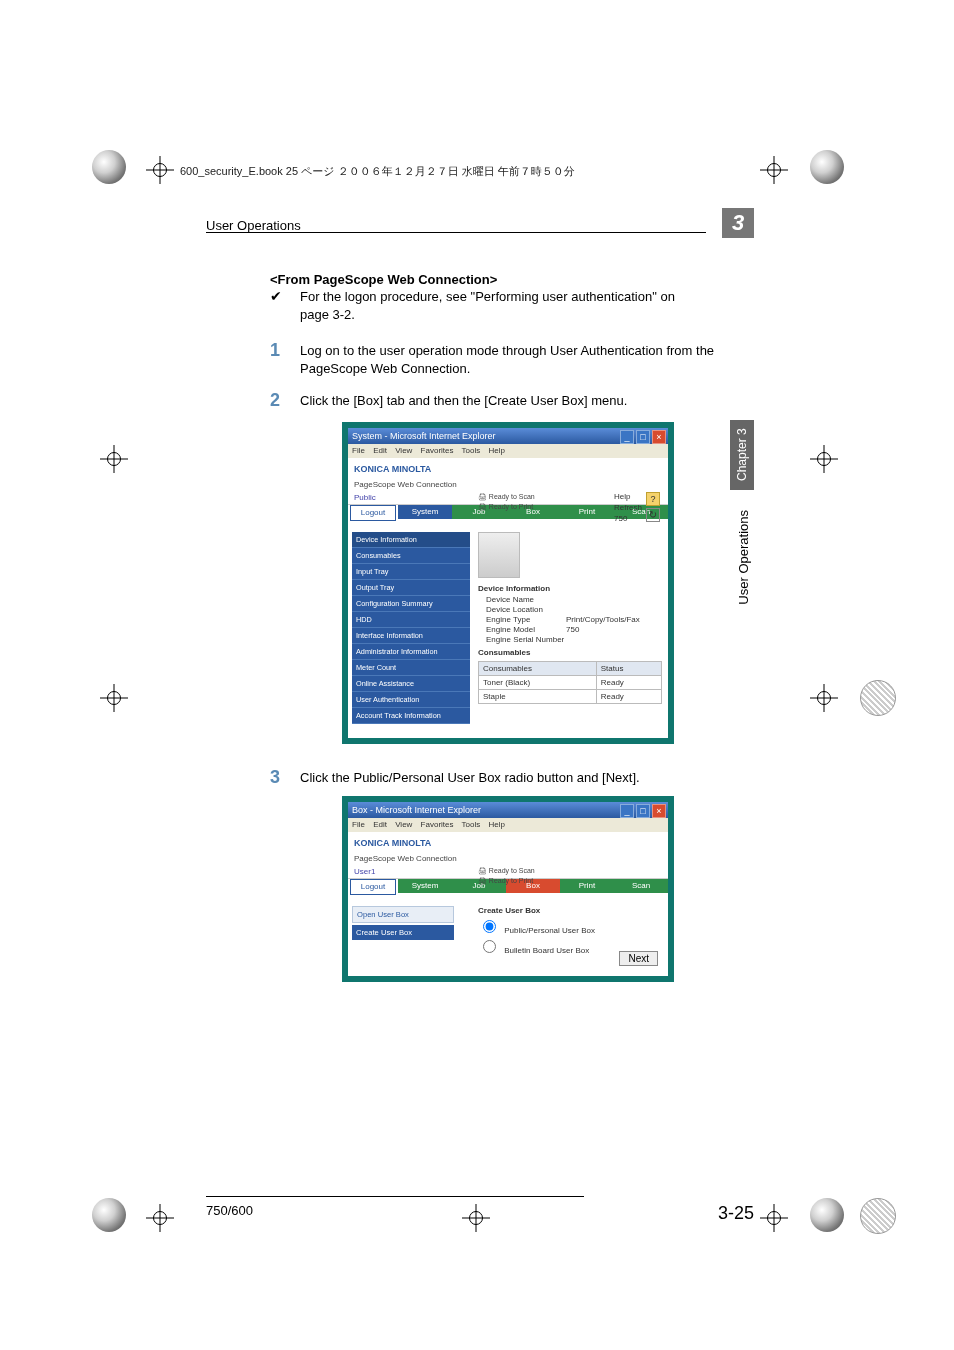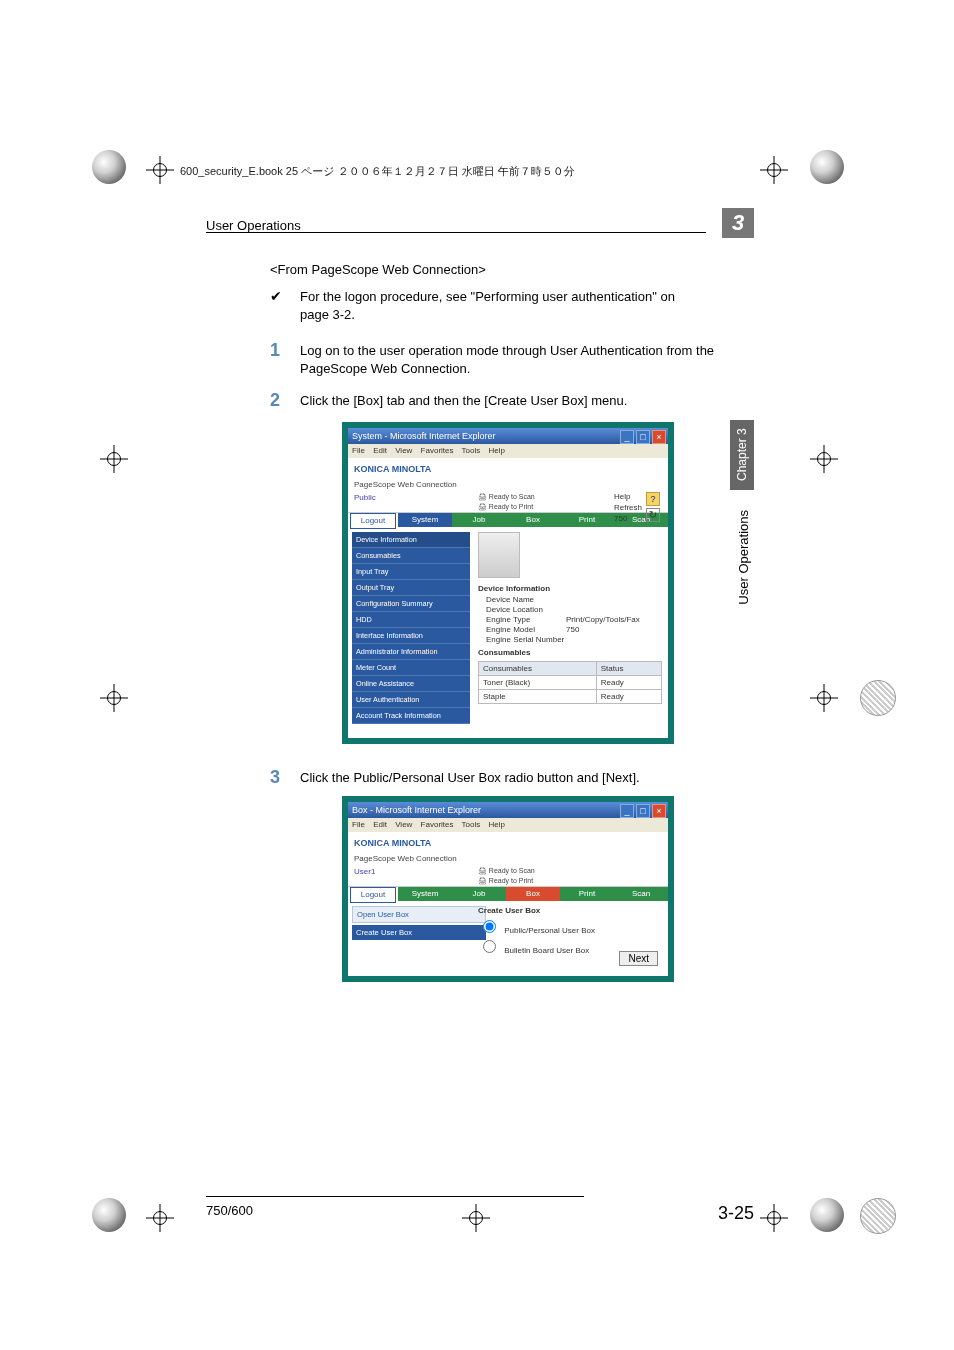--- a/index.html
+++ b/index.html
@@ -10,21 +10,21 @@
   .regmark span{position:absolute;inset:25%;border:1px solid #000;border-radius:50%}
   .sphere{position:absolute;width:34px;height:34px;border-radius:50%;background:radial-gradient(circle at 35% 35%,#fff,#d0d0d0 35%,#777 70%,#444)}
   .hatch{position:absolute;width:34px;height:34px;border-radius:50%;background:repeating-linear-gradient(45deg,#ccc,#ccc 2px,#fff 2px,#fff 4px);border:1px solid #999}
   .header-line{position:absolute;left:180px;top:164px;font-size:11px;color:#222}
   .running-header{position:absolute;left:206px;top:218px;font-size:13px}
   .hr1{position:absolute;left:206px;right:248px;top:232px;height:1px;background:#000}
   .hr2{position:absolute;left:206px;right:370px;top:1196px;height:1px;background:#000}
   .chapter-box{position:absolute;right:200px;top:208px;width:32px;height:30px;background:#777;color:#fff;font-weight:bold;font-size:22px;font-style:italic;text-align:center;line-height:30px}
   .side-tab{position:absolute;right:200px;top:420px;width:24px;height:70px;background:#666;color:#fff;writing-mode:vertical-rl;transform:rotate(180deg);font-size:12px;text-align:center;line-height:24px}
   .side-text{position:absolute;right:203px;top:510px;writing-mode:vertical-rl;transform:rotate(180deg);font-size:13px}
-  .section-title{position:absolute;left:270px;top:262px;font-weight:normal}
+  .section-title{position:absolute;left:270px;top:272px;font-weight:bold}
   .check{position:absolute;left:270px;top:288px;color:#000;font-size:14px}
   .check-body{position:absolute;left:300px;top:288px;width:390px;line-height:1.35}
   .step-num{position:absolute;font-size:18px;font-weight:bold;color:#5a8ab4}
   .step-body{position:absolute;width:430px;line-height:1.35}
   .step1-num{left:270px;top:340px}.step1-body{left:300px;top:342px}
   .step2-num{left:270px;top:390px}.step2-body{left:300px;top:392px}
   .step3-num{left:270px;top:767px}.step3-body{left:300px;top:769px}
   .shot{position:absolute;border:6px solid #0f766e}
   .shot1{left:342px;top:422px;width:320px;height:310px}
   .titlebar{height:16px;background:linear-gradient(#5a8cd8,#2b59a0);color:#fff;font-size:9px;line-height:16px;padding-left:4px;position:relative;text-align:left}
@@ -35,37 +35,37 @@
   .menubar span{margin-right:6px}
   .brand-row{padding:6px 6px 2px 6px}
   .brand{font-size:9px;font-weight:bold;color:#2b59a0}
   .webconn{font-size:8px;color:#444;margin-top:6px}
   .userline{font-size:8px;color:#44a;padding:2px 6px}
   .statusicons{position:absolute;left:130px;top:34px;font-size:7px;color:#444;line-height:10px}
   .rightinfo{position:absolute;right:8px;top:34px;font-size:8px;color:#333;text-align:left}
   .rightinfo div{margin-bottom:2px}
   .help-icon{position:absolute;right:8px;top:34px;width:12px;height:12px;background:#f5d26b;border:1px solid #c0a030;font-size:9px;text-align:center;line-height:12px;color:#333}
   .refresh-icon{position:absolute;right:8px;top:50px;width:12px;height:12px;border:1px solid #888;font-size:10px;text-align:center;line-height:12px;color:#333}
-  .tabrow{display:flex;border-top:1px solid #ccc;margin-top:8px;font-size:8px;color:#fff}
+  .tabrow{display:flex;border-top:1px solid #ccc;font-size:8px;color:#fff}
   .tabrow div{flex:1;height:14px;line-height:14px;text-align:center}
   .t-logout{background:#fff;color:#2b59a0;border:1px solid #2b59a0;max-width:36px;flex:none;padding:0 4px;margin:0 2px}
   .t-sys{background:#2b59a0}.t-job,.t-box,.t-print,.t-scan{background:#2f8f4a}
   .leftnav{position:absolute;left:4px;top:104px;width:118px;background:#2b59a0;color:#fff;font-size:7.3px}
   .leftnav div{padding:3px 4px;border-bottom:1px solid #4a78b8;cursor:pointer}
   .leftnav .sel{background:#244d89}
   .mainpane{position:absolute;left:130px;top:104px;right:6px;bottom:6px;font-size:8px;color:#333}
   .dev-img{width:40px;height:44px;background:linear-gradient(#eee,#ccc);border:1px solid #bbb;margin-bottom:6px}
   .mainpane h5{font-size:8px;font-weight:bold;margin:4px 0 2px 0}
   .kv{display:flex;margin:1px 8px}
   .kv .k{width:80px}
   .tbl{width:100%;border-collapse:collapse;margin-top:4px}
   .tbl th,.tbl td{border:1px solid #bbb;padding:2px 4px;text-align:left;font-size:8px}
   .tbl th{background:#e0e7f1;font-weight:normal}
   .shot2{left:342px;top:796px;width:320px;height:174px}
-  .leftnav2{position:absolute;left:4px;top:104px;width:134px;font-size:7.6px}
+  .leftnav2{position:absolute;left:4px;top:104px;width:102px;font-size:7.6px}
   .leftnav2 .open{color:#2b59a0;background:#e8eef6;border:1px solid #b7c8dd;padding:3px 4px;margin-bottom:2px}
   .leftnav2 .create{color:#fff;background:#2b59a0;padding:3px 4px}
   .mainpane2{position:absolute;left:130px;top:104px;right:6px;font-size:8px;color:#333}
   .radio-row{margin:2px 0}
   .radio-row label{margin-left:3px}
   .nextbtn{position:absolute;right:10px;bottom:10px;border:1px solid #888;background:#eee;font-size:10px;padding:1px 8px}
   .t-box-sel{background:#d84b2f!important}
   .footer-l{position:absolute;left:206px;top:1203px;font-size:13px}
   .footer-r{position:absolute;right:200px;top:1203px;font-size:18px}
 </style>

